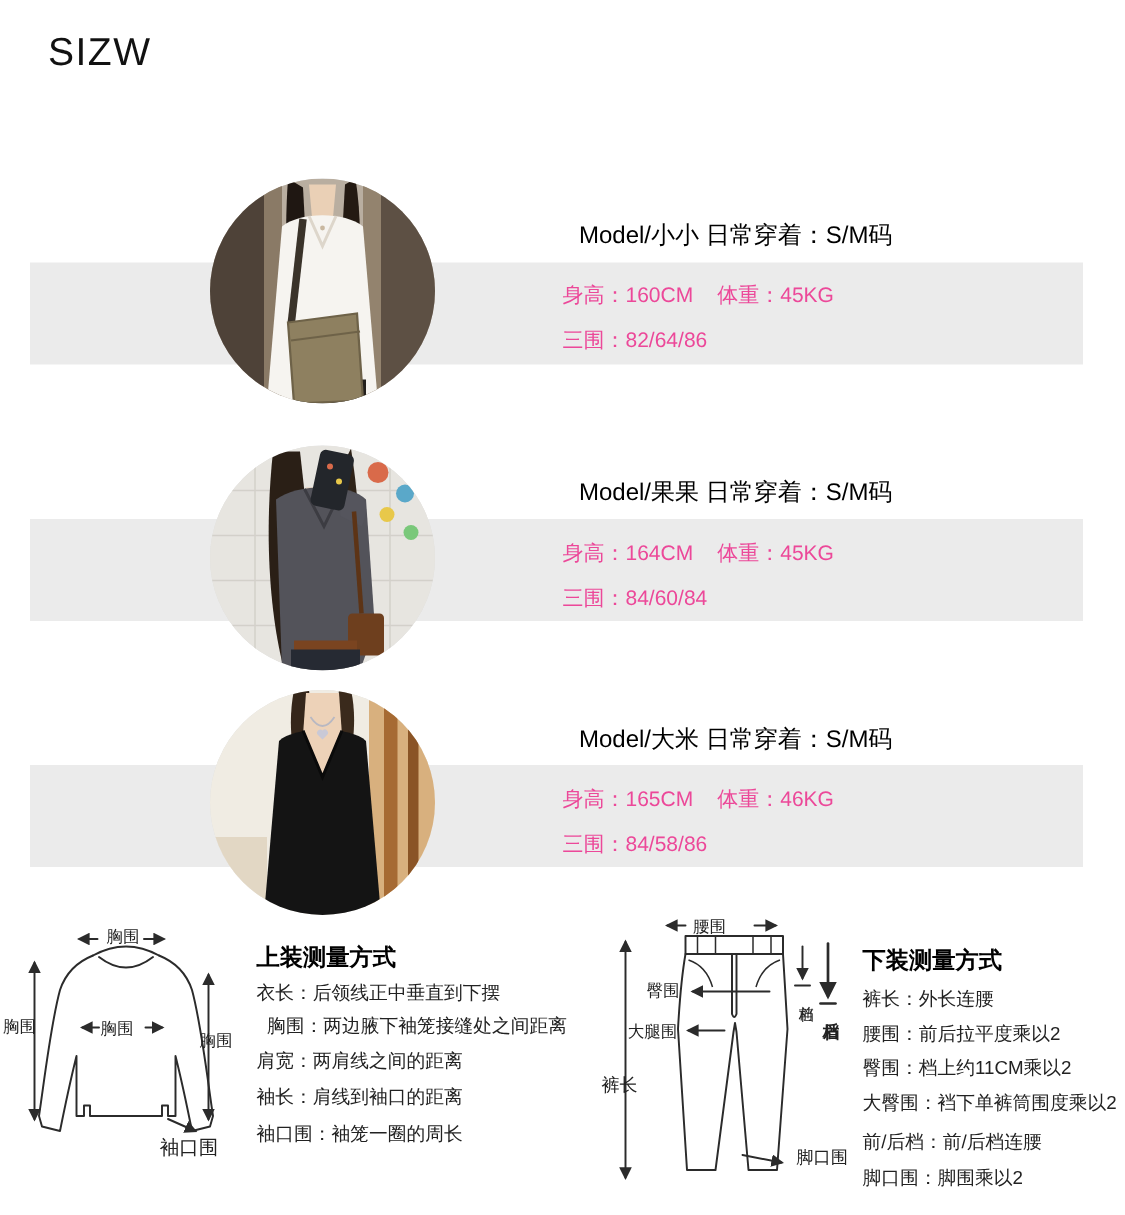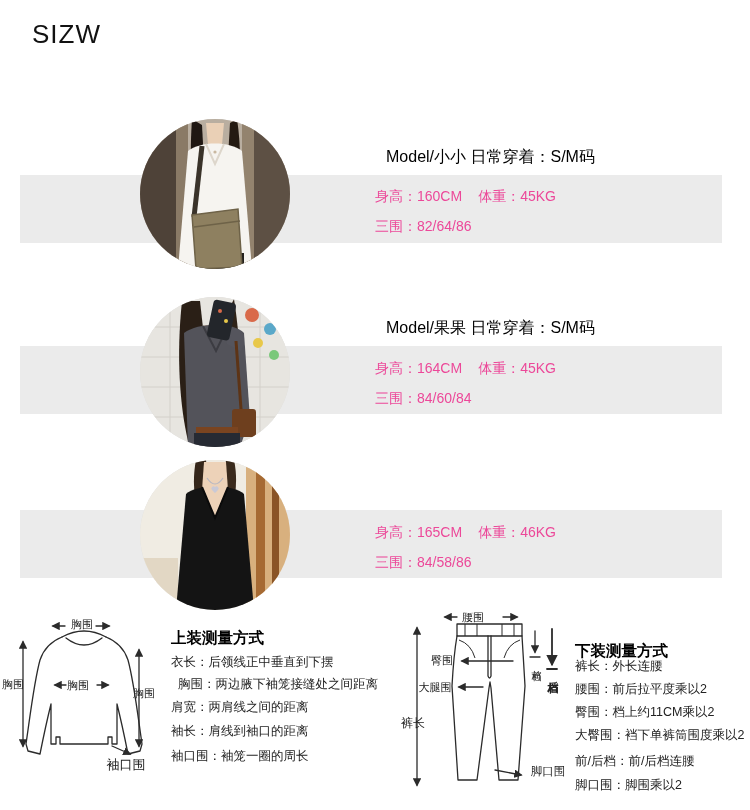--- a/index.html
+++ b/index.html
@@ -98,20 +98,21 @@
       <circle cx="80" cy="14" r="2" fill="#d96a4a"></circle>
         <circle cx="86" cy="24" r="2" fill="#e8c84a"></circle>
       <path d="M96,44 L101,112" stroke="#5d3416" stroke-width="3" fill="none"></path>
       <rect x="92" y="112" width="24" height="28" rx="3" fill="#6e3f1e"></rect>
       <rect x="56" y="130" width="42" height="7" fill="#7a4420"></rect>
       <rect x="54" y="136" width="46" height="14" fill="#262a33"></rect>
     </svg>
   </div>
 
   <div class="band" style="top:510px;"></div>
+  <div class="m-title" style="top:483px;">Model/大米  日常穿着：S/M码</div>
   <div class="m-line" style="top:524px;">
     <span>身高：</span><span>165CM</span><span class="gap"></span><span>体重：</span><span>46KG</span>
   </div>
   <div class="m-line" style="top:554px;">
     <span>三围：</span><span>84/58/86</span>
   </div>
   <div class="photo" style="top:460px;">
     <svg viewBox="0 0 150 150">
       <rect width="150" height="150" fill="#f0ece3"></rect>
       <rect x="106" width="44" height="150" fill="#d8b07e"></rect>
@@ -209,21 +210,21 @@
     <line class="ln" x1="100" y1="162" x2="126" y2="167" marker-end="url(#ah2)"></line>
   </svg>
   <div class="dlab" style="left:457px;top:610px;width:32px;">腰围</div>
   <div class="dlab" style="left:399px;top:715px;width:28px;font-size:12px;">裤长</div>
   <div class="dlab" style="left:428px;top:653px;width:28px;">臀围</div>
   <div class="dlab" style="left:414px;top:680px;width:42px;">大腿围</div>
   <div class="dlab v" style="left:529px;top:662px;font-size:10px;">前档</div>
   <div class="dlab v" style="left:545px;top:672px;font-size:11px;font-weight:bold;">后档</div>
   <div class="dlab" style="left:523px;top:764px;width:50px;font-size:11.5px;">脚口围</div>
 
-  <div class="g-title" style="left:575px;top:630px;margin-top:11px;">下装测量方式</div>
+  <div class="g-title" style="left:575px;top:630px;">下装测量方式</div>
   <div class="gi" style="left:575px;top:658px;"><span>裤长：</span><span>外长连腰</span></div>
   <div class="gi" style="left:575px;top:681px;"><span>腰围：</span><span>前后拉平度乘以2</span></div>
   <div class="gi" style="left:575px;top:704px;"><span>臀围：</span><span>档上约11CM乘以2</span></div>
   <div class="gi" style="left:575px;top:727px;"><span>大臀围：</span><span>裆下单裤筒围度乘以2</span></div>
   <div class="gi" style="left:575px;top:753px;"><span>前/后档：</span><span>前/后档连腰</span></div>
   <div class="gi" style="left:575px;top:777px;"><span>脚口围：</span><span>脚围乘以2</span></div>
 
 </div>
 
 </body></html>

